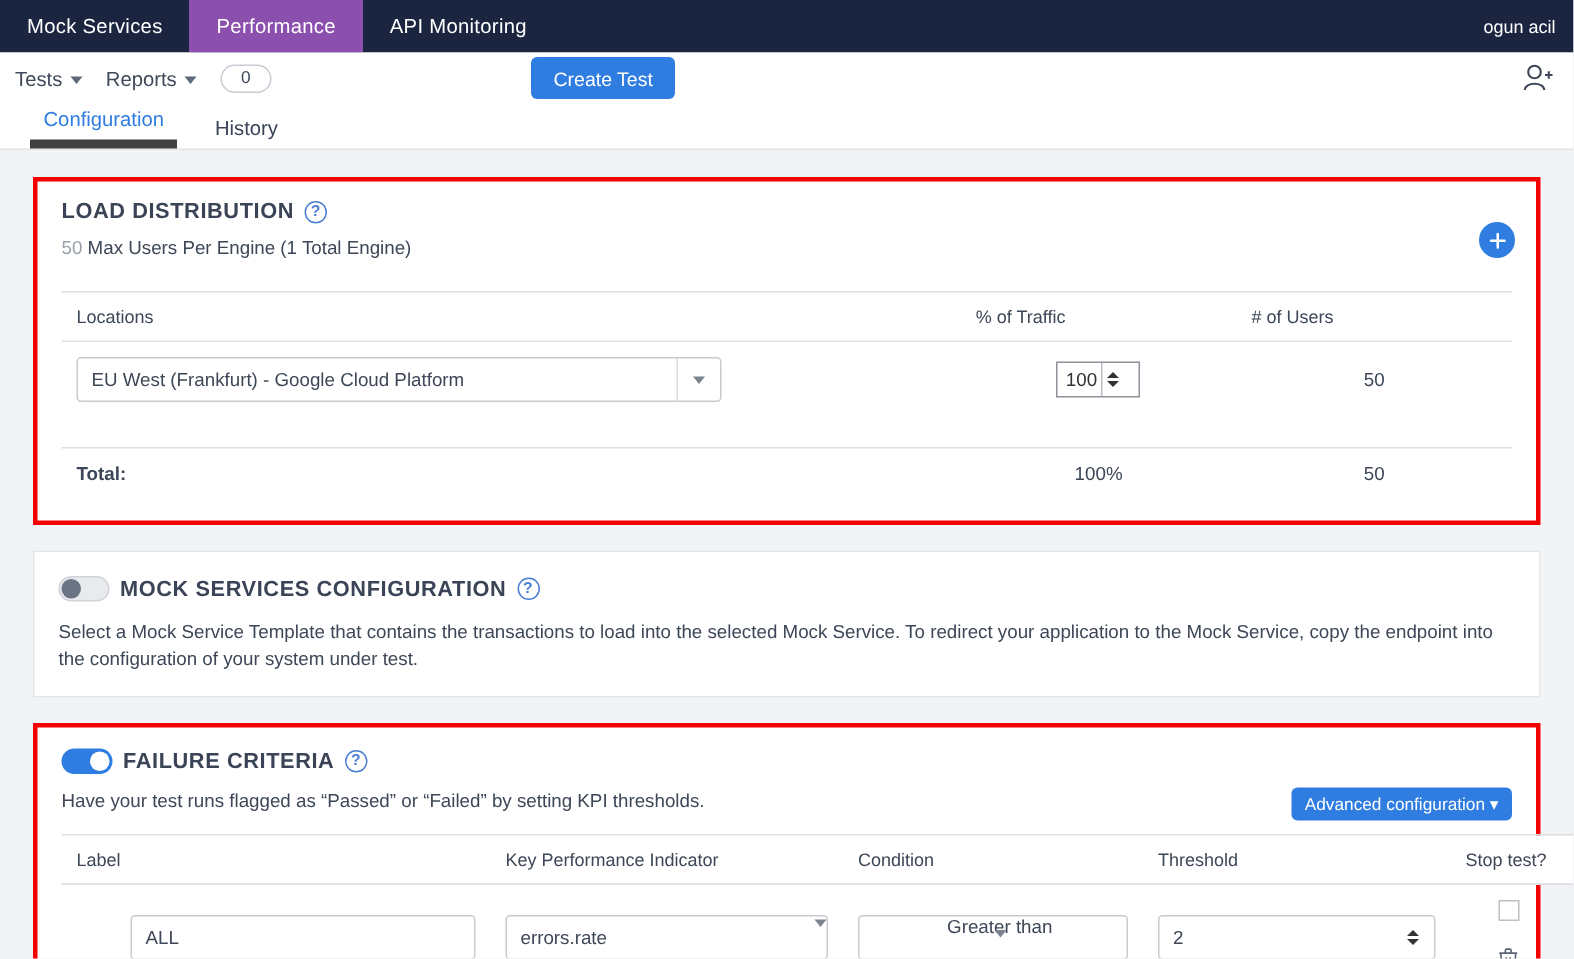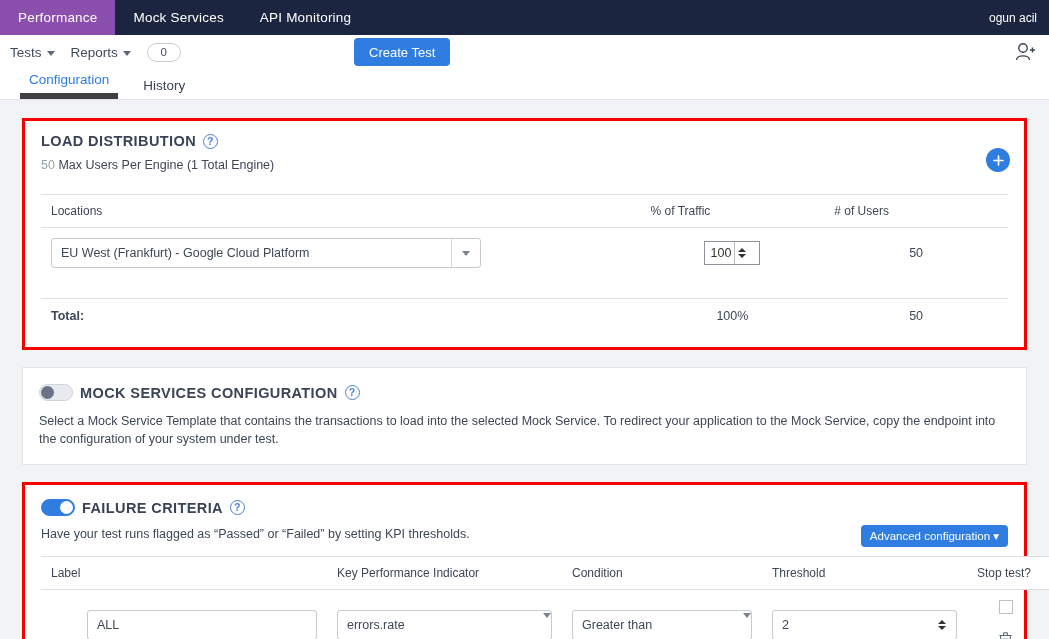--- a/index.html
+++ b/index.html
@@ -162,25 +162,25 @@
     font-size:12.5px;color:#3d4757;display:flex;align-items:center;
     justify-content:space-between;padding:0 7px 0 9px; cursor:text;
   }
   .chk{ width:14px;height:14px;border:1px solid #bcc0c7;background:#fff;
     display:inline-block; cursor:pointer;}
 </style>
 </head>
 <body>
 
 <div class="topnav">
+  <div class="topnav-item">
+    <span>Mock Services</span>
+  </div>
   <div class="topnav-item active">
     <span>Performance</span>
-  </div>
-  <div class="topnav-item">
-    <span>Mock Services</span>
   </div>
   <div class="topnav-item">
     <span>API Monitoring</span>
   </div>
   <div class="topnav-user">ogun acil</div>
 </div>
 
 <div class="subbar">
   <div class="subbar-link">
     <span>Tests</span>
@@ -312,21 +312,21 @@
             <td>
               <div class="inp" style="width:230px;margin-left:36px;">ALL</div>
             </td>
             <td>
               <div class="sel2" style="width:215px;gap:41px;">
                 <span>errors.rate</span>
                 <span class="sep"><span class="chev"></span></span>
               </div>
             </td>
             <td>
-              <div class="sel2" style="width:180px;">
+              <div class="sel2" style="width:180px;flex-direction:column;">
                 <span>Greater than</span>
                 <span class="sep"><span class="chev"></span></span>
               </div>
             </td>
             <td>
               <div class="numbox2" style="width:185px;">
                 <span>2</span>
                 <span class="spin" style="border-left:none;">
                     <i class="up"></i>
                     <i class="dn"></i>

